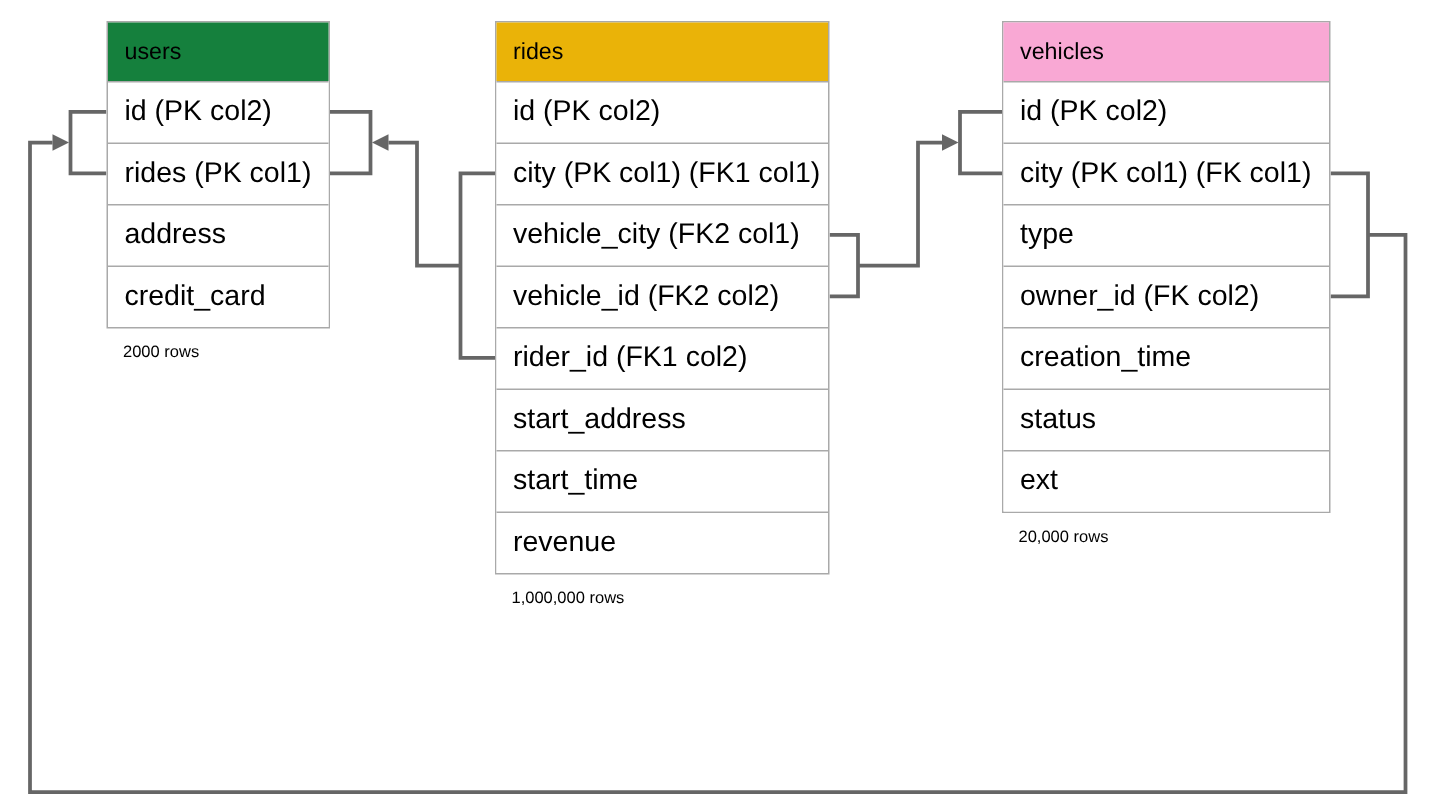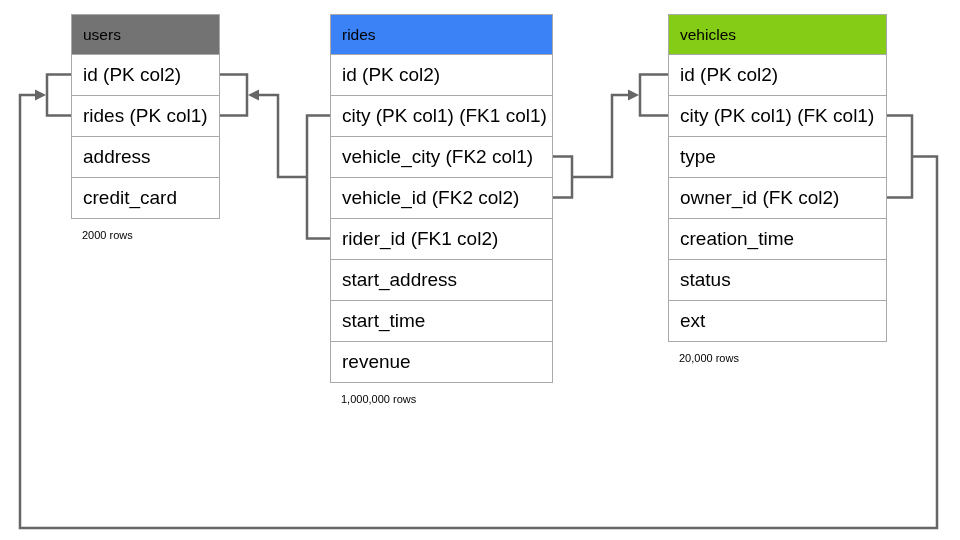--- a/index.html
+++ b/index.html
@@ -49,51 +49,51 @@
     <g>
       <path class="wire" d="M887 115.5 H912 V197.5 H887"></path>
       <path class="wire" d="M912 156.5 H937 V528 H20 V95 H35"></path>
       <polygon class="head" points="46,95 35,89.5 35,100.5"></polygon>
       <path class="wire" d="M71 74.5 H47 V115.5 H71"></path>
     </g>
   </svg>
 
   <section class="table" id="t-users">
     <div class="box">
-      <header class="thead" style="background-color: #737373;">users</header>
+      <header class="thead" style="background-color: #15803d;">users</header>
       <ul class="rows">
           <li class="row">id (PK col2)</li>
           <li class="row">rides (PK col1)</li>
           <li class="row">address</li>
           <li class="row">credit_card</li>
         </ul>
     </div>
     <div class="caption">2000 rows</div>
   </section>
 
   <section class="table" id="t-rides">
     <div class="box">
-      <header class="thead" style="background-color: #3b82f6;">rides</header>
+      <header class="thead" style="background-color: #eab308;">rides</header>
       <ul class="rows">
           <li class="row">id (PK col2)</li>
           <li class="row">city (PK col1) (FK1 col1)</li>
           <li class="row">vehicle_city (FK2 col1)</li>
           <li class="row">vehicle_id (FK2 col2)</li>
           <li class="row">rider_id (FK1 col2)</li>
           <li class="row">start_address</li>
           <li class="row">start_time</li>
           <li class="row">revenue</li>
         </ul>
     </div>
     <div class="caption">1,000,000 rows</div>
   </section>
 
   <section class="table" id="t-vehicles">
     <div class="box">
-      <header class="thead" style="background-color: #84cc16;">vehicles</header>
+      <header class="thead" style="background-color: #f9a8d4;">vehicles</header>
       <ul class="rows">
           <li class="row">id (PK col2)</li>
           <li class="row">city (PK col1) (FK col1)</li>
           <li class="row">type</li>
           <li class="row">owner_id (FK col2)</li>
           <li class="row">creation_time</li>
           <li class="row">status</li>
           <li class="row">ext</li>
         </ul>
     </div>

